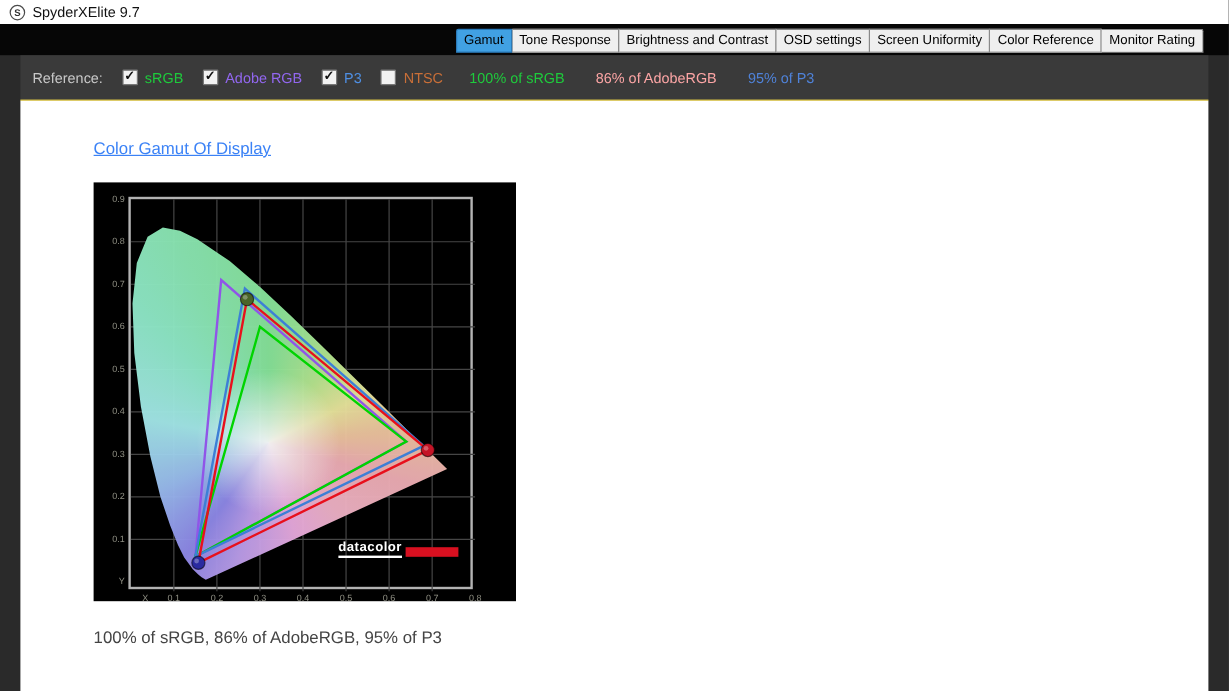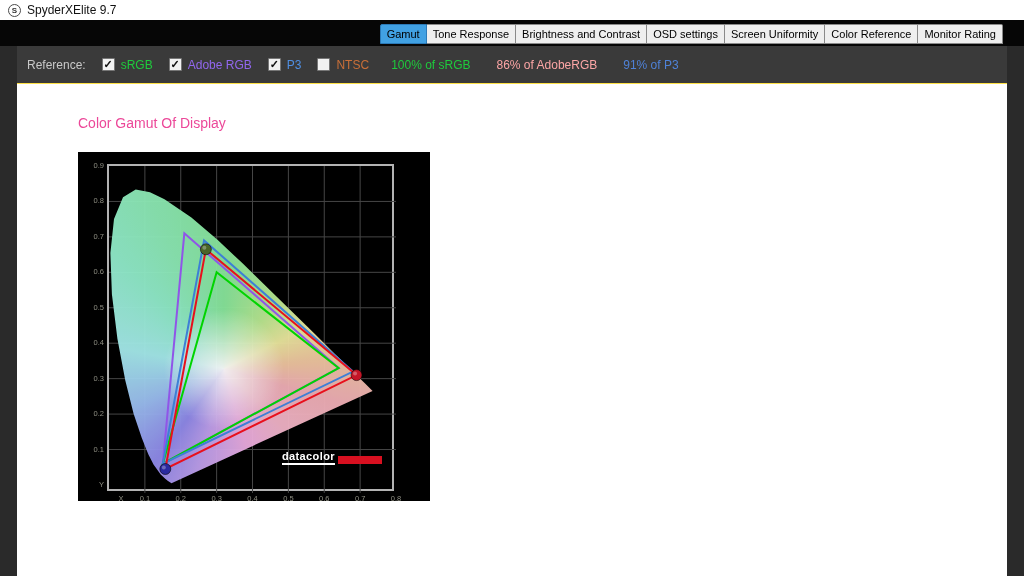--- a/index.html
+++ b/index.html
@@ -32,21 +32,21 @@
   .cb-item { display:flex; align-items:center; margin-left:16px; }
   .cb-box { width:13px; height:13px; background:#f2f2f2; border:1px solid #777;
     border-radius:1px; display:flex; align-items:center; justify-content:center;
     font-size:11px; font-weight:bold; color:#111; line-height:1; }
   .cb-label { margin-left:6px; font-size:12px; }
   .summary { font-size:12px; margin-left:26px; white-space:nowrap; }
   .summary:first-of-type { margin-left:22px; }
 
   
   #panel { position:absolute; left:17px; top:84px; width:990px; height:492px; background:#ffffff; }
-  #heading { position:absolute; left:61px; top:31px; font-size:14px; color:#ec4899; }
+  #heading { position:absolute; left:61px; top:31px; font-size:14px; color:#3b82f6;text-decoration:underline; }
   #footer-text { position:absolute; left:61px; top:439px; font-size:14px; color:#444; }
 
   
   #chart { position:absolute; left:61px; top:68px; width:352px; height:349px; background:#000; }
   #plot { position:absolute; left:29px; top:12px; width:287px; height:327px;
     border:2px solid #b3b3b3; }
   #plot svg, #horseshoe { position:absolute; left:0; top:0; }
   #horseshoe { width:287px; height:327px; opacity:0.95;
     background:
       radial-gradient(circle 80px at 40% 62%, rgba(255,255,255,0.95), rgba(255,255,255,0) 75%),
@@ -100,21 +100,21 @@
           <span class="cb-label" style="color: rgb(79, 143, 227);">P3</span>
         </span>
         <span class="cb-item">
           <span class="cb-box"></span>
           <span class="cb-label" style="color: rgb(201, 111, 56);">NTSC</span>
         </span>
       </span>
     <span id="summary-container" style="display:flex;align-items:center;">
         <span class="summary" style="color: rgb(30, 203, 60);">100% of sRGB</span>
         <span class="summary" style="color: #fca5a5;">86% of AdobeRGB</span>
-        <span class="summary" style="color: rgb(79, 130, 216);">91% of P3</span>
+        <span class="summary" style="color: rgb(79, 130, 216);">95% of P3</span>
       </span>
   </div>
 
   <div id="panel">
     <div id="heading">Color Gamut Of Display</div>
 
     <div id="chart">
       <div id="plot">
         <svg id="grid-svg" width="287" height="327">
             <line x1="35.875" y1="0" x2="35.875" y2="327" stroke="#464646" stroke-width="1"></line>
@@ -173,15 +173,16 @@
           <div class="tick xtick" style="left: 128.625px; top: 343px;">0.3</div>
           <div class="tick xtick" style="left: 164.5px; top: 343px;">0.4</div>
           <div class="tick xtick" style="left: 200.375px; top: 343px;">0.5</div>
           <div class="tick xtick" style="left: 236.25px; top: 343px;">0.6</div>
           <div class="tick xtick" style="left: 272.125px; top: 343px;">0.7</div>
           <div class="tick xtick" style="left: 308px; top: 343px;">0.8</div>
           <div class="tick xtick" style="left: 33px; top: 343px;">X</div>
         </div>
     </div>
 
+    <div id="footer-text">100% of sRGB, 86% of AdobeRGB, 95% of P3</div>
   </div>
 
 </div>
 
 </body></html>

